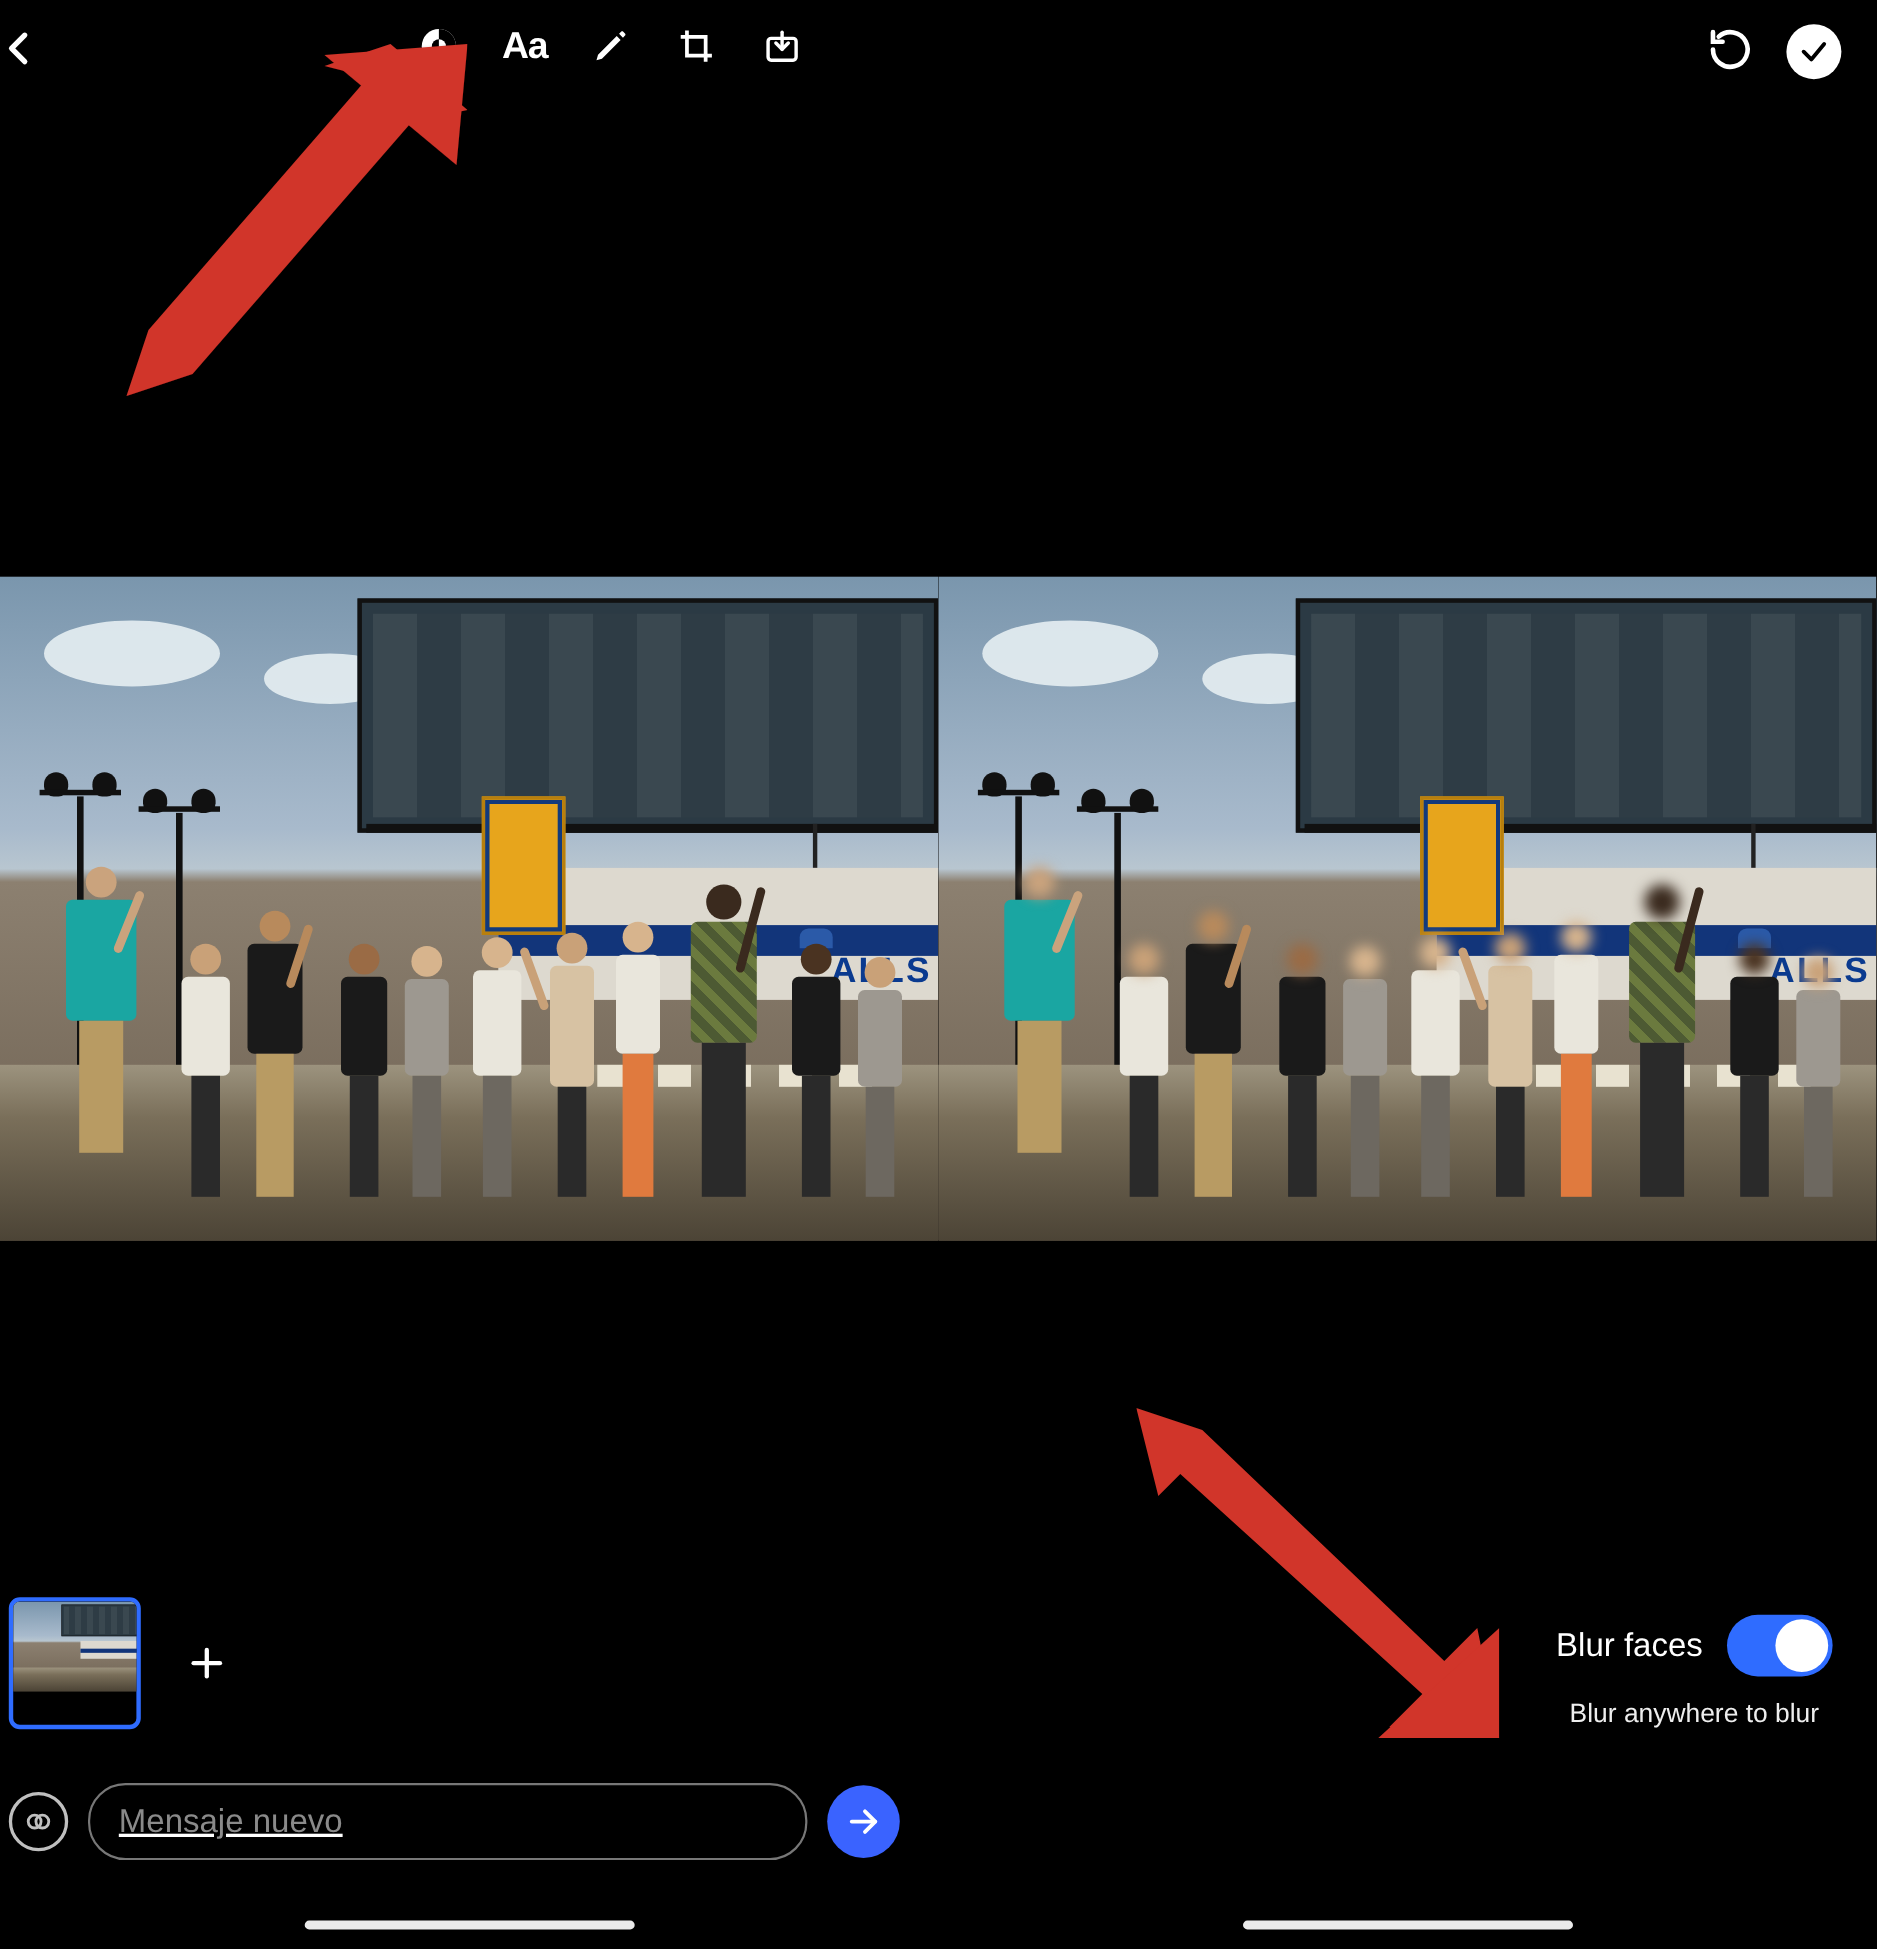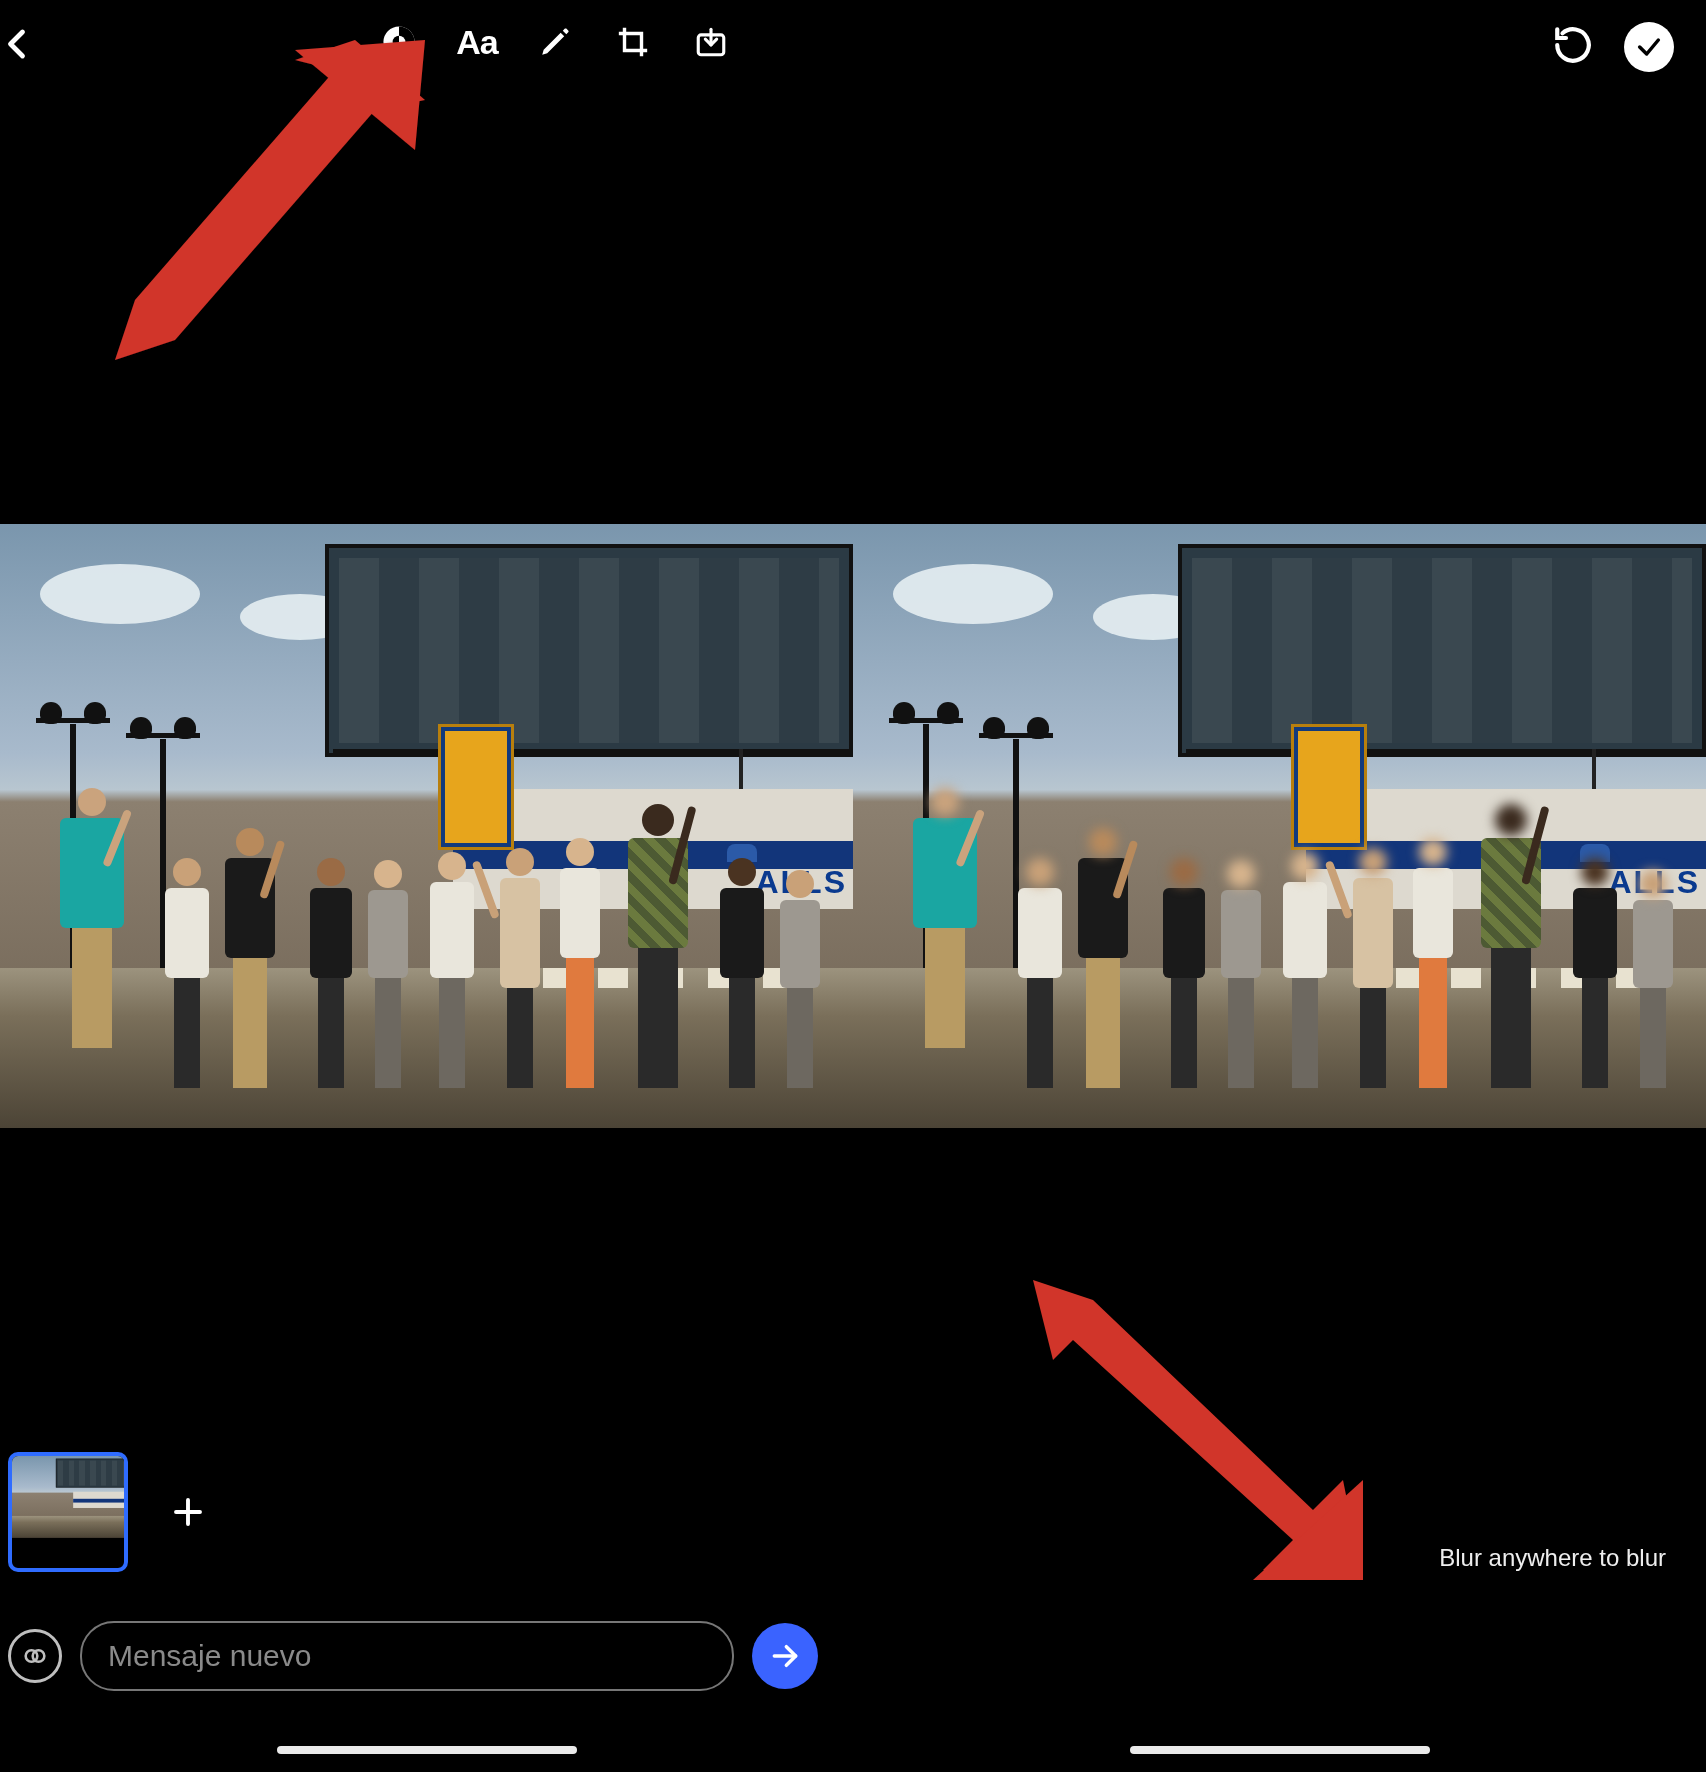--- a/index.html
+++ b/index.html
@@ -57,21 +57,21 @@
   .shirt-white{background:#e9e6dc;} .pants-orange{background:#e07a3e;}
   .shirt-grey{background:#9d9890;} .shorts-grey{background:#6d6860;}
 
   
   .thumbrow{position:absolute;left:8px;bottom:200px;display:flex;align-items:center;gap:40px;}
   .thumb{width:112px;height:112px;border-radius:10px;border:4px solid #2f6cff;overflow:hidden;position:relative;}
   .thumb .mini{transform:scale(.135);transform-origin:top left;width:853px;height:604px;position:absolute;}
   .add-btn{width:40px;height:40px;display:flex;align-items:center;justify-content:center;}
 
   
-  .msgbar{position:absolute;left:8px;bottom:80px;height:72px;display:flex;align-items:center;gap:18px;}
+  .msgbar{position:absolute;left:8px;bottom:80px;height:72px;display:flex;align-items:center;gap:18px;text-decoration:underline;}
   .vo-icon{width:48px;height:48px;border:3px solid #bfbfbf;border-radius:50%;display:flex;align-items:center;justify-content:center;}
   .msg-input{width:598px;height:66px;border:2px solid #777;border-radius:34px;background:transparent;color:#8a8a8a;font-size:30px;padding:0 26px;display:flex;align-items:center;}
   .send-btn{width:66px;height:66px;border-radius:50%;background:#3a63ff;display:flex;align-items:center;justify-content:center;}
 
   
   .home-ind{position:absolute;bottom:18px;left:50%;transform:translateX(-50%);width:300px;height:8px;border-radius:4px;background:#eaeaea;}
 
   
   .blur-controls{position:absolute;right:40px;bottom:200px;display:flex;flex-direction:column;align-items:center;gap:20px;}
   .blur-row{display:flex;align-items:center;gap:22px;}
@@ -364,20 +364,26 @@
         </div>
         <div class="person" style="left:780px;">
           <div class="head blur" style="background:#c9a178;"></div>
           <div class="torso shirt-grey" style="width:40px;height:88px;"></div>
           <div class="legs shorts-grey" style="height:100px;"></div>
         </div>
       </div>
     </div>
 
     <div class="blur-controls">
+      <div class="blur-row">
+        <span class="blur-label">Blur faces</span>
+        <div class="toggle">
+            <div class="knob"></div>
+          </div>
+      </div>
       <div class="blur-hint">Blur anywhere to blur</div>
     </div>
 
     <div class="home-ind"></div>
 
     <svg class="arrow-svg" style="left:180px;top:1280px;" width="330" height="300" viewBox="0 0 330 300">
       <g fill="#d1352a">
         <polygon points="0,0 60,20 280,230 310,200 330,300 230,290 260,260 40,60 20,80"></polygon>
         <polygon points="220,300 330,300 330,200"></polygon>
       </g>

